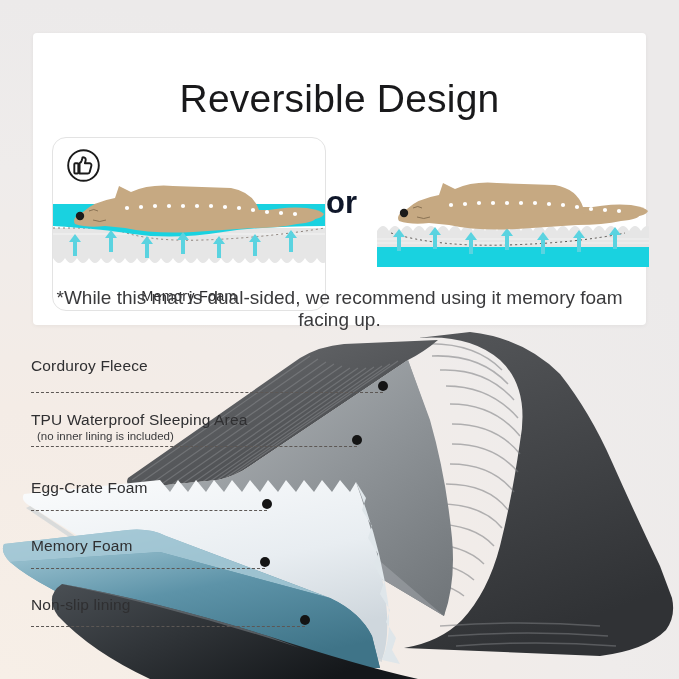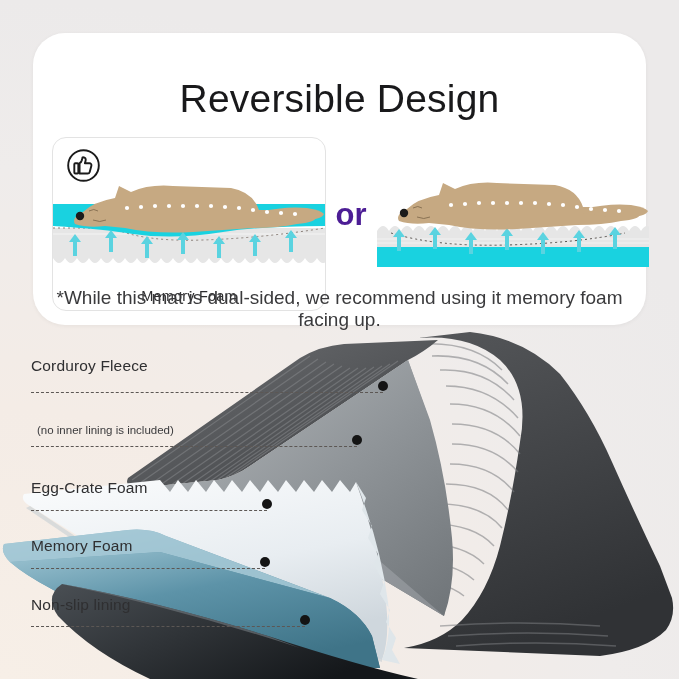--- a/index.html
+++ b/index.html
@@ -10,21 +10,21 @@
     position:relative;
   }
   #root{
     position:absolute;inset:0;
     background:
       radial-gradient(120% 100% at 0% 100%, #f7efe7 0%, #f4ece6 40%, #efeceb 75%, #eceaea 100%);
   }
   
   .card{
     position:absolute;left:33px;top:33px;width:613px;height:292px;
-    background:#ffffff;border-radius:32px;
+    background:#ffffff;border-radius:4px;
     box-shadow:0 1px 4px rgba(0,0,0,.05);
   }
   .card-title{
     position:absolute;left:0;right:0;top:44px;
     text-align:center;
     font-size:39px;font-weight:400;letter-spacing:.2px;color:#19191b;
   }
   .panels{
     position:absolute;left:0;right:0;top:104px;height:160px;
   }
@@ -33,40 +33,40 @@
     position:absolute;left:19px;top:0;width:272px;height:172px;
     border:1.3px solid #e3e3e3;border-radius:14px;background:#fff;
     overflow:hidden;
   }
   .panel-right{
     position:absolute;left:344px;top:0;width:272px;height:172px;
     overflow:hidden;
   }
   .thumb-icon{position:absolute;left:13px;top:10px;width:35px;height:35px;}
   .or-word{
-    position:absolute;left:293px;top:60px;width:50px;
-    text-align:center;font-size:31px;font-weight:700;color:#4c1d95;
+    position:absolute;left:293px;top:48px;width:50px;
+    text-align:left;font-size:31px;font-weight:700;color:#0f172a;
   }
   .panel-caption{
     position:absolute;left:0;right:0;bottom:6px;text-align:center;
     font-size:14.5px;color:#2d2d2f;letter-spacing:.2px;
   }
   .scene{position:absolute;left:0;top:18px;width:272px;height:128px;}
   .footnote{
     position:absolute;left:0;right:0;top:254px;text-align:center;
     font-size:19px;color:#3a3a3c;
   }
   
   .product{
     position:absolute;left:0;top:330px;width:679px;height:349px;
   }
   .labels{position:absolute;left:0;top:330px;width:679px;height:349px;padding-left:43px;}
   .lbl{position:absolute;left:31px;color:#2f2f31;white-space:nowrap;}
   .lbl .main{font-size:15.5px;letter-spacing:.15px;display:block;}
-  .lbl .sub{font-size:11.5px;color:#3b3b3d;display:block;margin-left:6px;margin-top:13px;text-align:right;}
+  .lbl .sub{font-size:11.5px;color:#3b3b3d;display:block;margin-left:6px;margin-top:1px;}
   .leader{
     position:absolute;left:31px;height:0;
     border-top:1.4px dashed #5c5754;
   }
   .dot{
     position:absolute;width:10px;height:10px;border-radius:50%;
     background:#141414;transform:translate(-50%,-50%);
   }
 </style>
 </head>
@@ -337,20 +337,21 @@
 
   <div class="labels" style="top:0;height:679px;">
 
     <div class="lbl" style="top:357px;">
       <span class="main">Corduroy Fleece</span>
     </div>
     <div class="leader" style="top:392px;width:352px;"></div>
     <div class="dot" style="left:383px;top:386px;"></div>
 
     <div class="lbl" style="top:411px;">
+      <span class="main">TPU Waterproof Sleeping Area</span>
       <span class="sub">(no inner lining is included)</span>
     </div>
     <div class="leader" style="top:446px;width:326px;"></div>
     <div class="dot" style="left:357px;top:440px;"></div>
 
     <div class="lbl" style="top:479px;">
       <span class="main">Egg-Crate Foam</span>
     </div>
     <div class="leader" style="top:510px;width:236px;"></div>
     <div class="dot" style="left:267px;top:504px;"></div>

